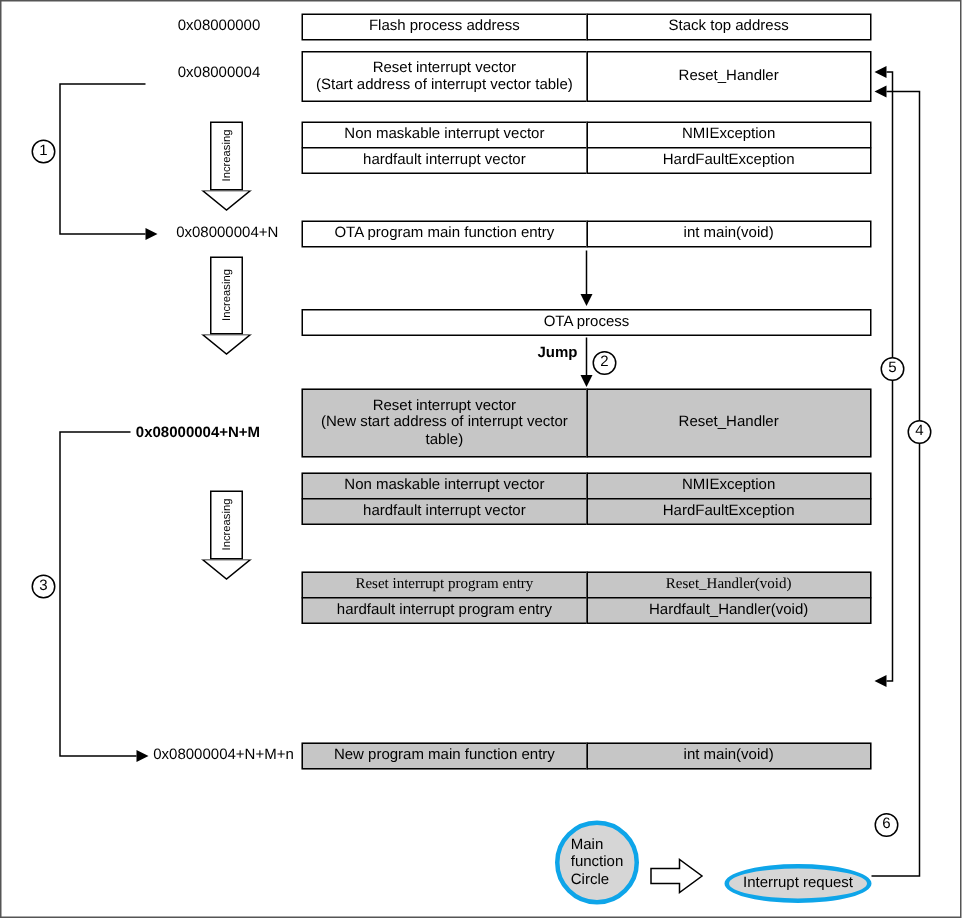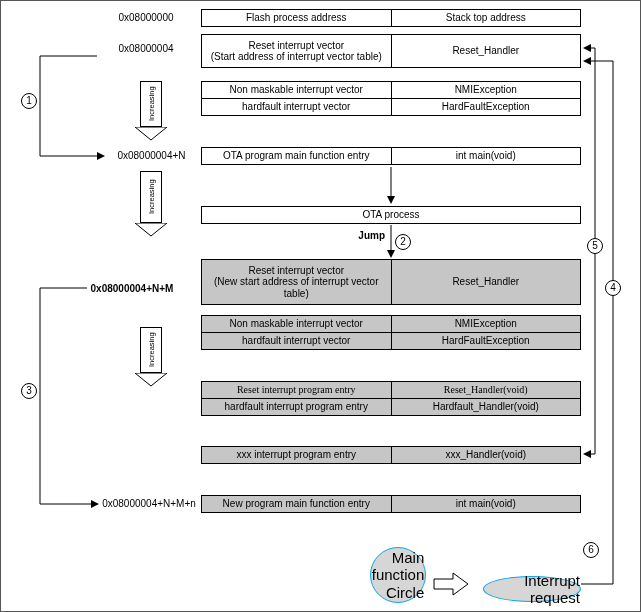--- a/index.html
+++ b/index.html
@@ -31,22 +31,22 @@
     width:22px; border:1px solid #000; background:#fff;
     writing-mode:vertical-rl; transform:rotate(180deg);
     font-size:7.5px; display:flex; align-items:center; justify-content:center;
     overflow:hidden;
   }
   .jump {
     position:absolute; left:322px; top:229px; width:62px; text-align:right;
     font-weight:bold; font-size:10px; z-index:1;
   }
   .shape {
-    position:absolute; border:1px solid #0ea5e9; display:flex; align-items:center; justify-content:center;
-    text-align:right; font-size:15px; line-height:1.15; z-index:1;
+    position:absolute; border:3px solid #0ea5e9; display:flex; align-items:center; justify-content:center;
+    text-align:left; font-size:10px; line-height:1.15; z-index:1;
   }
   .main-circle { left:369px; top:546px; width:56px; height:56px; border-radius:50%; background:var(--shape-gray,#d6d6d6); }
   .irq-ellipse { left:482px; top:575px; width:98px; height:26px; border-radius:50%; background:var(--shape-gray,#d6d6d6); }
 </style>
 </head>
 <body>
 
 <div class="canvas">
 
   <svg class="overlay" width="641" height="612">
@@ -155,24 +155,20 @@
     <div class="cell">HardFaultException</div>
   </div>
   <div class="row gray" style="top:380px; height:18px;font-family:Liberation Serif, serif;">
     <div class="cell">Reset interrupt program entry</div>
     <div class="cell">Reset_Handler(void)</div>
   </div>
   <div class="row gray" style="top:397px; height:18px;">
     <div class="cell">hardfault interrupt program entry</div>
     <div class="cell">Hardfault_Handler(void)</div>
   </div>
-  <div class="row gray" style="top:445px; height:18px;">
-    <div class="cell">xxx interrupt program entry</div>
-    <div class="cell">xxx_Handler(void)</div>
-  </div>
   <div class="row gray" style="top:494px; height:18px;">
     <div class="cell">New program main function entry</div>
     <div class="cell">int main(void)</div>
   </div>
 
   <div class="badge" style="left:20px; top:92px;">1</div>
   <div class="badge" style="left:394px; top:233px;">2</div>
   <div class="badge" style="left:20px; top:382px;">3</div>
   <div class="badge" style="left:604px; top:279px;">4</div>
   <div class="badge" style="left:586px; top:237px;">5</div>

